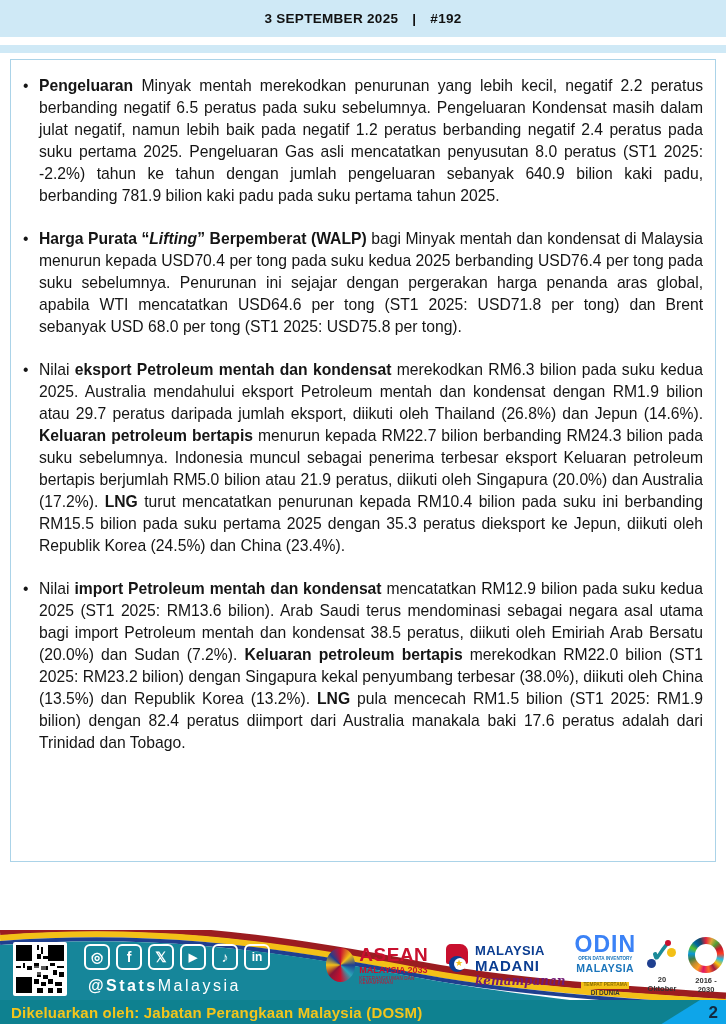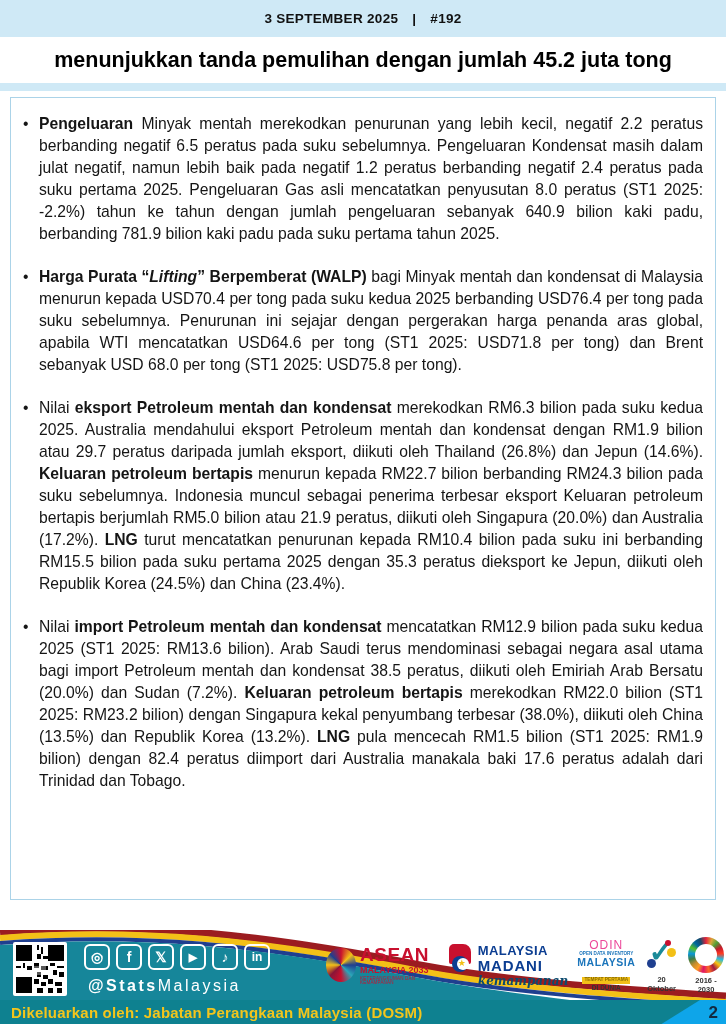--- a/index.html
+++ b/index.html
@@ -65,24 +65,24 @@
   
   .madani { display:flex; align-items:flex-start; gap:3px; }
   .madani-emblem { position:relative; width:26px; height:30px; }
   .madani-hand { position:absolute; left:0; top:0; width:22px; height:20px; background:#c8102e; border-radius:5px 8px 2px 2px; }
   .madani-moon { position:absolute; left:3px; top:12px; width:16px; height:16px; border-radius:50%; background:#0b3d91; }
   .madani-moon::after { content:""; position:absolute; left:5px; top:2px; width:12px; height:12px; border-radius:50%; background:#fff; }
   .madani-star { position:absolute; left:9px; top:14px; color:#f3c017; font-size:9px; }
   .madani-text { line-height:1; text-align:left; }
   .madani-l1 { color:#0b3d91; font-weight:bold; font-size:13px; letter-spacing:.4px; }
   .madani-l2 { color:#0b3d91; font-weight:bold; font-size:15px; letter-spacing:.8px; margin-top:1px; }
-  .madani-script { color:#0c4a6e; font-size:12px; font-style:italic; font-weight:bold; margin-top:2px; font-family:"DejaVu Serif", serif; }
+  .madani-script { color:#701a75; font-size:12px; font-style:italic; font-weight:bold; margin-top:2px; font-family:"DejaVu Serif", serif; }
   
   .odin { line-height:1; }
-  .odin-name { color:#ec4899; font-weight:normal; font-size:12px; letter-spacing:1px; }
+  .odin-name { color:#3b82f6; font-weight:bold; font-size:23px; letter-spacing:1px; }
   .odin-sub1 { color:#1b75bb; font-size:4.6px; font-weight:bold; margin-top:1px; }
   .odin-sub2 { color:#1b75bb; font-weight:bold; font-size:10.5px; letter-spacing:.5px; margin-top:1px; }
   .odin-sub3 { background:#f3c017; color:#8a6d00; font-size:4.8px; font-weight:bold; display:inline-block; padding:1px 2px; margin-top:1px; }
   .odin-sub4 { color:#333; font-weight:bold; font-size:6.5px; margin-top:1px; }
   
   .statsday-mark { position:relative; width:34px; height:34px; margin:0 auto; }
   .statsday-check { position:absolute; left:4px; top:-4px; color:#1b8a99; font-size:30px; font-weight:bold; }
   .statsday-dot1 { position:absolute; left:2px; bottom:4px; width:9px; height:9px; border-radius:50%; background:#1f3f8f; }
   .statsday-dot2 { position:absolute; right:3px; top:10px; width:9px; height:9px; border-radius:50%; background:#f3c017; }
   .statsday-dot3 { position:absolute; right:8px; top:2px; width:6px; height:6px; border-radius:50%; background:#c8102e; }
@@ -108,21 +108,20 @@
 
 <div class="page">
 
   <div class="top-band">
     <span>3 SEPTEMBER 2025</span>
     <span class="sep">|</span>
     <span>#192</span>
   </div>
 
   <div class="title-wrap">
-    <div>menunjukkan tanda pemulihan dengan jumlah 45.2 juta tong</div>
   </div>
   <div class="title-underband"></div>
 
   <div class="content-box">
     <ul class="bullets" id="bullet-list">
         <li><b>Pengeluaran</b><span> Minyak mentah merekodkan penurunan yang lebih kecil, negatif 2.2 peratus berbanding negatif 6.5 peratus pada suku sebelumnya. Pengeluaran Kondensat masih dalam julat negatif, namun lebih baik pada negatif 1.2 peratus berbanding negatif 2.4 peratus pada suku pertama 2025. Pengeluaran Gas asli mencatatkan penyusutan 8.0 peratus (ST1 2025: -2.2%) tahun ke tahun dengan jumlah pengeluaran sebanyak 640.9 bilion kaki padu, berbanding 781.9 bilion kaki padu pada suku pertama tahun 2025.</span></li>
         <li><b>Harga Purata “</b><b style="font-style: italic;">Lifting</b><b>” Berpemberat (WALP)</b><span> bagi Minyak mentah dan kondensat di Malaysia menurun kepada USD70.4 per tong pada suku kedua 2025 berbanding USD76.4 per tong pada suku sebelumnya. Penurunan ini sejajar dengan pergerakan harga penanda aras global, apabila WTI mencatatkan USD64.6 per tong (ST1 2025: USD71.8 per tong) dan Brent sebanyak USD 68.0 per tong (ST1 2025: USD75.8 per tong).</span></li>
         <li><span>Nilai </span><b>eksport Petroleum mentah dan kondensat</b><span> merekodkan RM6.3 bilion pada suku kedua 2025. Australia mendahului eksport Petroleum mentah dan kondensat dengan RM1.9 bilion atau 29.7 peratus daripada jumlah eksport, diikuti oleh Thailand (26.8%) dan Jepun (14.6%). </span><b>Keluaran petroleum bertapis</b><span> menurun kepada RM22.7 bilion berbanding RM24.3 bilion pada suku sebelumnya. Indonesia muncul sebagai penerima terbesar eksport Keluaran petroleum bertapis berjumlah RM5.0 bilion atau 21.9 peratus, diikuti oleh Singapura (20.0%) dan Australia (17.2%). </span><b>LNG</b><span> turut mencatatkan penurunan kepada RM10.4 bilion pada suku ini berbanding RM15.5 bilion pada suku pertama 2025 dengan 35.3 peratus dieksport ke Jepun, diikuti oleh Republik Korea (24.5%) dan China (23.4%).</span></li>
         <li><span>Nilai </span><b>import Petroleum mentah dan kondensat</b><span> mencatatkan RM12.9 bilion pada suku kedua 2025 (ST1 2025: RM13.6 bilion). Arab Saudi terus mendominasi sebagai negara asal utama bagi import Petroleum mentah dan kondensat 38.5 peratus, diikuti oleh Emiriah Arab Bersatu (20.0%) dan Sudan (7.2%). </span><b>Keluaran petroleum bertapis</b><span> merekodkan RM22.0 bilion (ST1 2025: RM23.2 bilion) dengan Singapura kekal penyumbang terbesar (38.0%), diikuti oleh China (13.5%) dan Republik Korea (13.2%). </span><b>LNG</b><span> pula mencecah RM1.5 bilion (ST1 2025: RM1.9 bilion) dengan 82.4 peratus diimport dari Australia manakala baki 17.6 peratus adalah dari Trinidad dan Tobago.</span></li>
       </ul>

